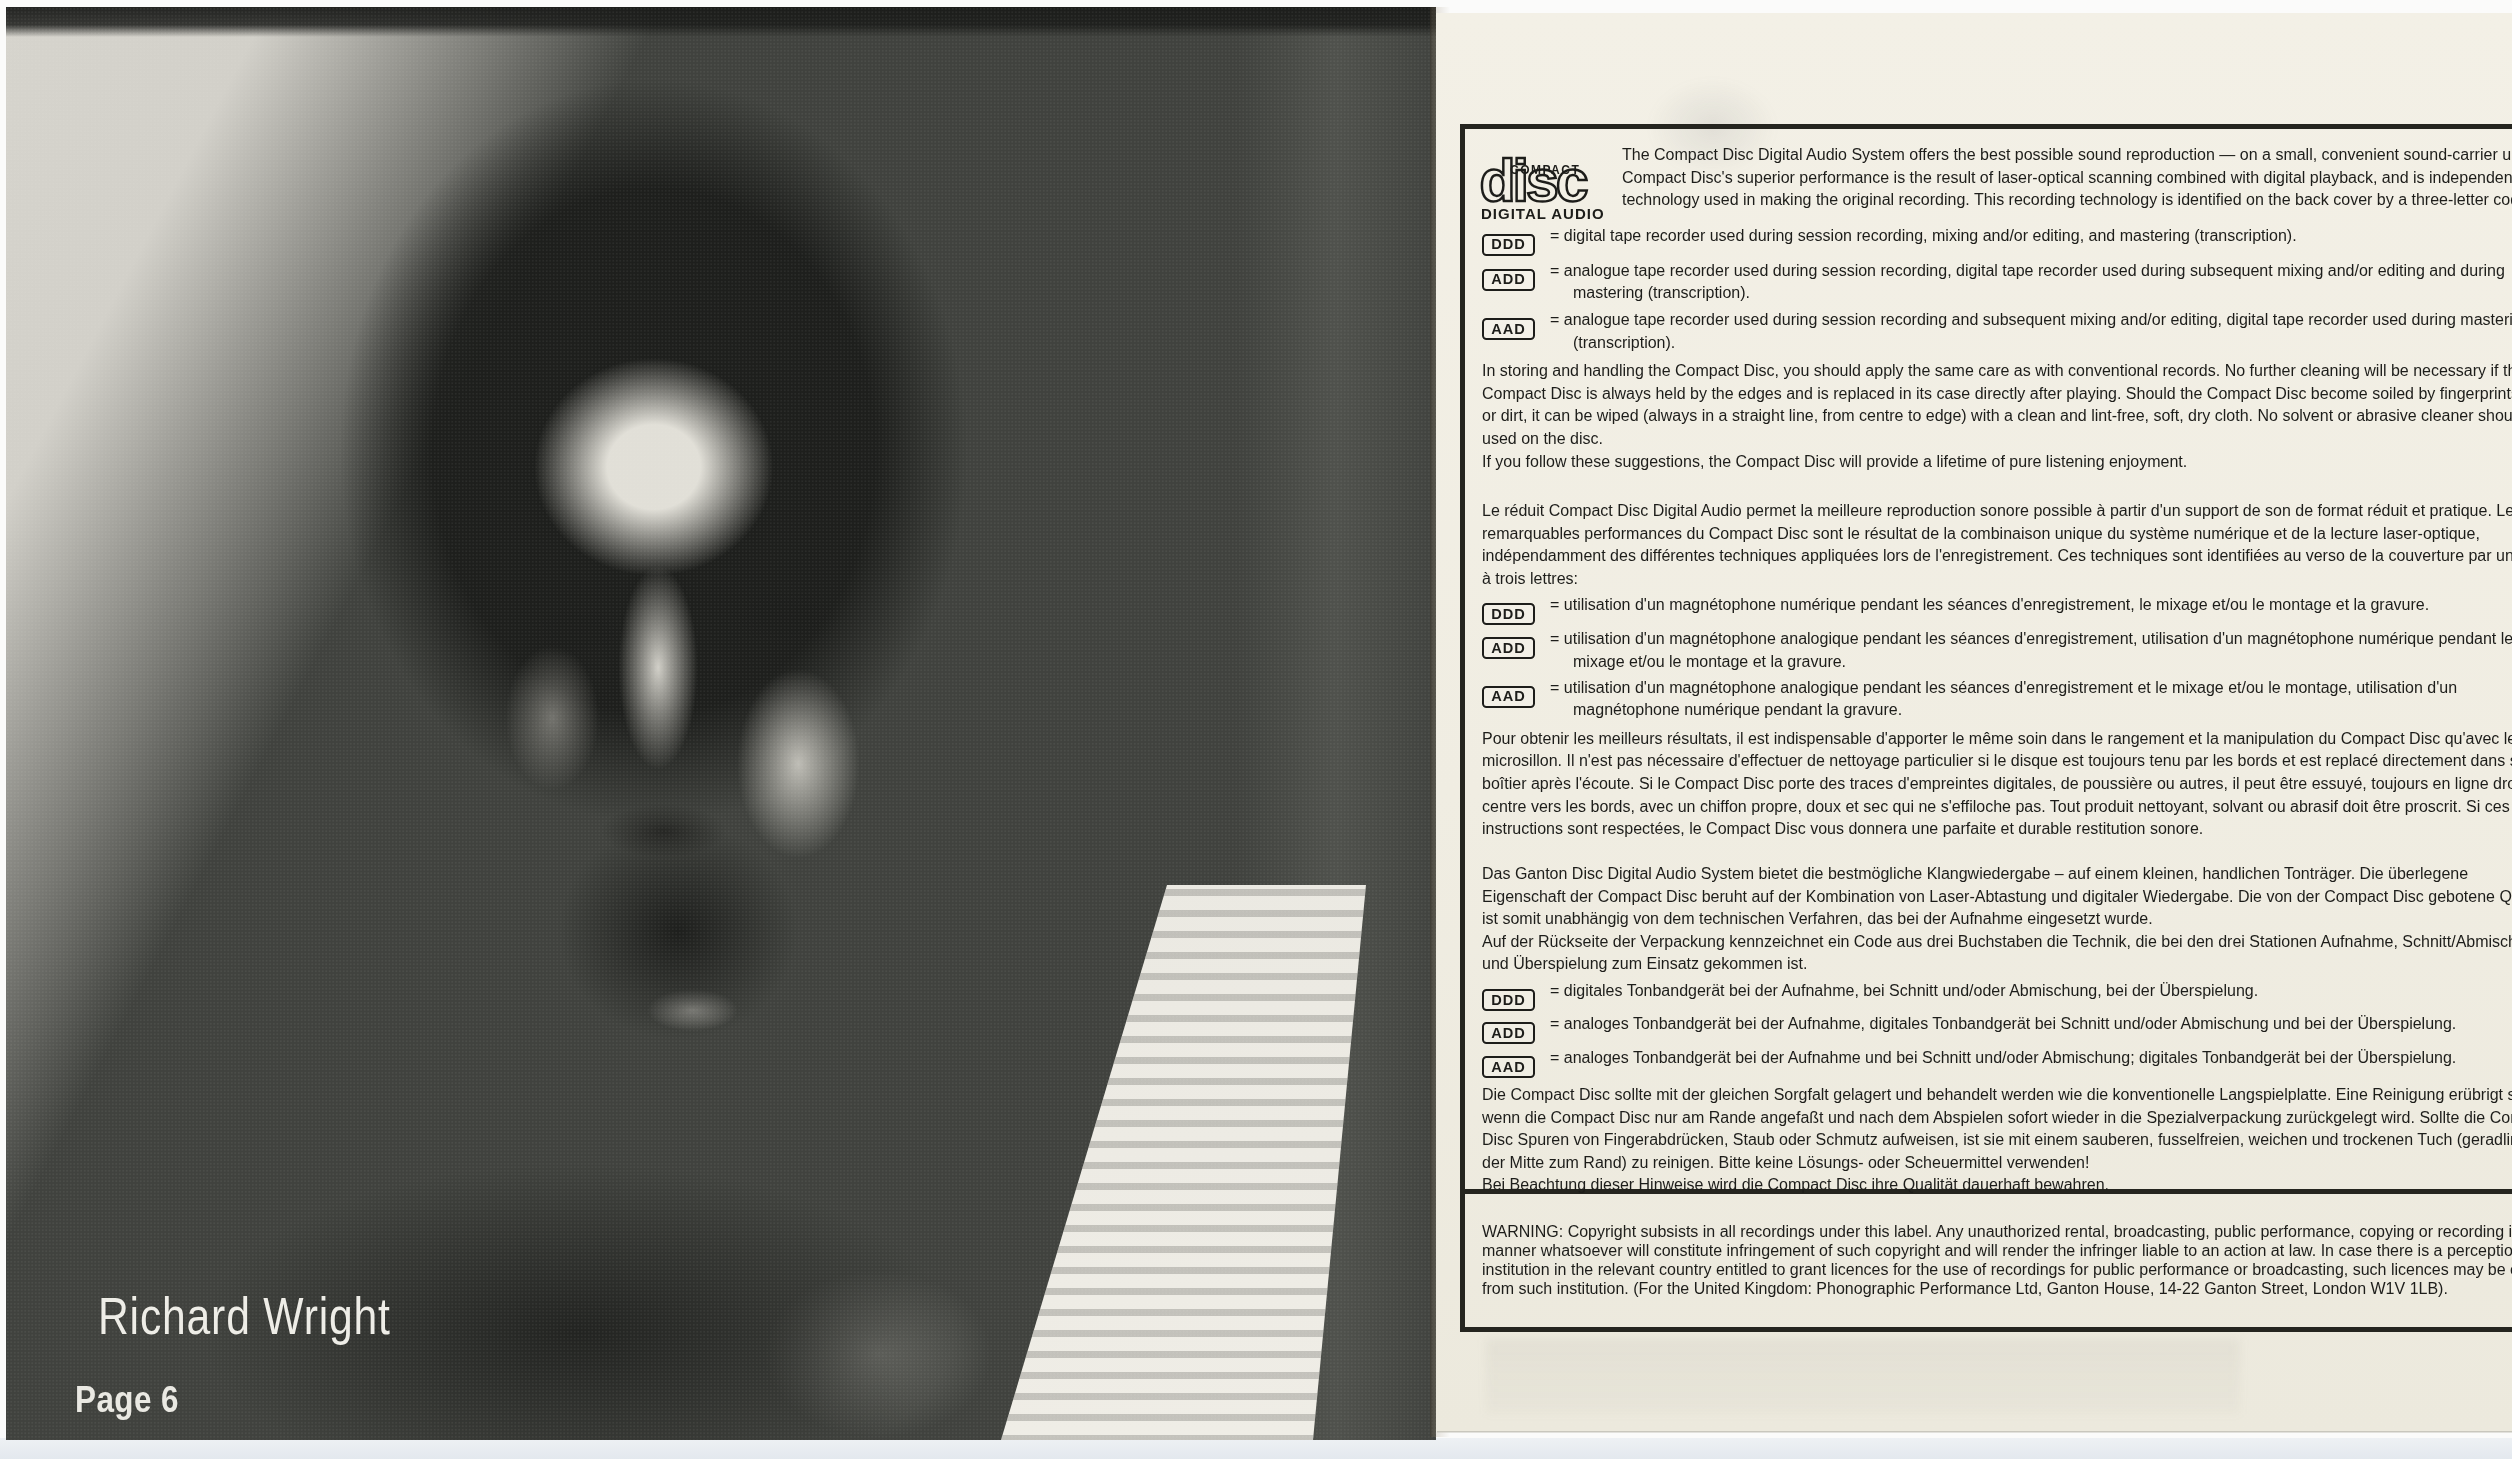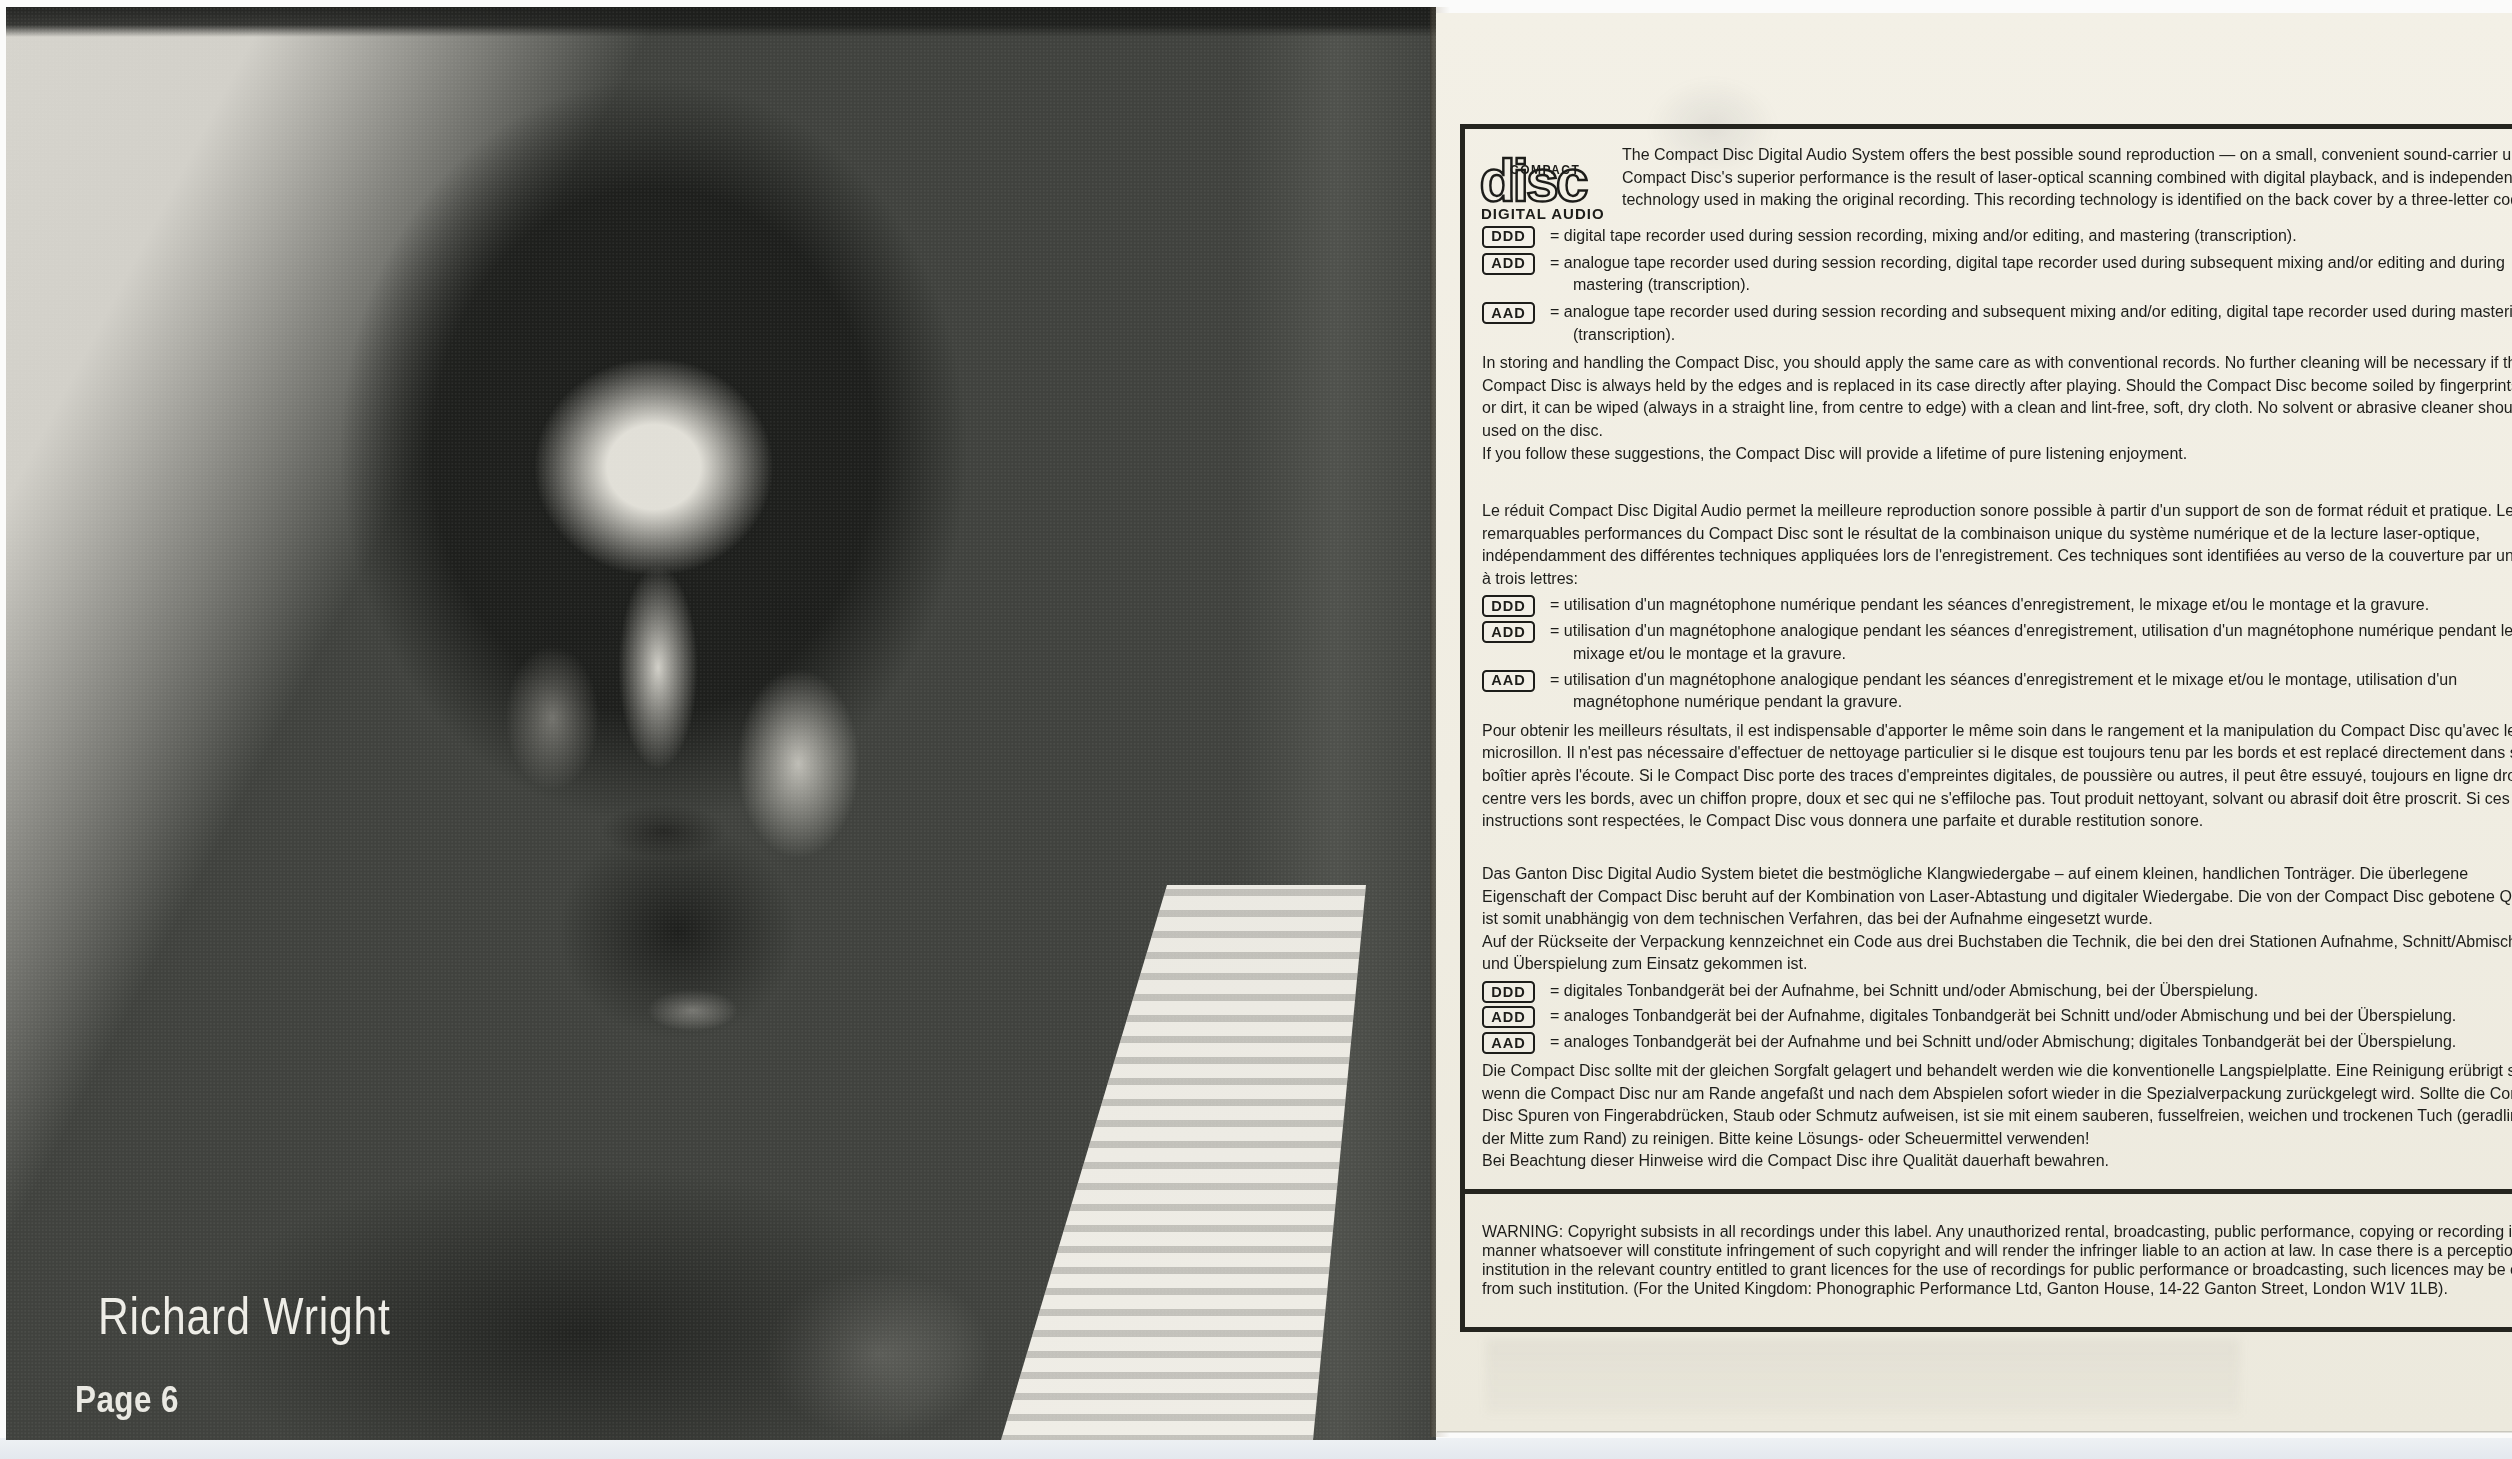--- a/index.html
+++ b/index.html
@@ -64,21 +64,21 @@
   .para{white-space:pre-line;}
   .b{font-weight:400;}
   .sect-en .intro{margin-left:140px;width:1179px;}
   .defs{margin-top:13px;}
   .sect-fr .defs,.sect-de .defs{margin-top:4px;}
   .def-row{display:flex;align-items:flex-start;margin-bottom:4px;}
   .sect-fr .def-row{margin-bottom:3px;}
   .sect-de .def-row{margin-bottom:2.5px;}
   .badge{flex:none;width:53px;height:22px;box-sizing:border-box;border:2px solid #1d1d1a;
     border-radius:4.5px;display:flex;align-items:center;justify-content:center;
-    font-size:14.6px;font-weight:600;letter-spacing:1px;margin-top:1px;background:rgba(255,255,255,.15);}
+    font-size:14.6px;font-weight:600;letter-spacing:1px;margin-top:9px;background:rgba(255,255,255,.15);}
   .def-text{margin-left:15px;width:1221px;white-space:pre-line;padding-left:23px;text-indent:-23px;}
   .care{margin-top:6px;}
   .warning{position:absolute;left:46px;top:1209px;width:1319px;font-size:16px;line-height:19px;white-space:pre-line;}
   
   .ghost{position:absolute;filter:blur(3.5px);pointer-events:none;}
   .ghost-logo{left:211px;top:64px;width:131px;height:100px;border-radius:50%;
     background:radial-gradient(ellipse at center, rgba(100,105,112,.12), rgba(100,105,112,0) 70%);}
   .ghost-bl{left:50px;top:1326px;width:754px;height:75px;
     background:linear-gradient(180deg, rgba(120,118,108,.08), rgba(120,118,108,.03));filter:blur(5px);}
 </style>

